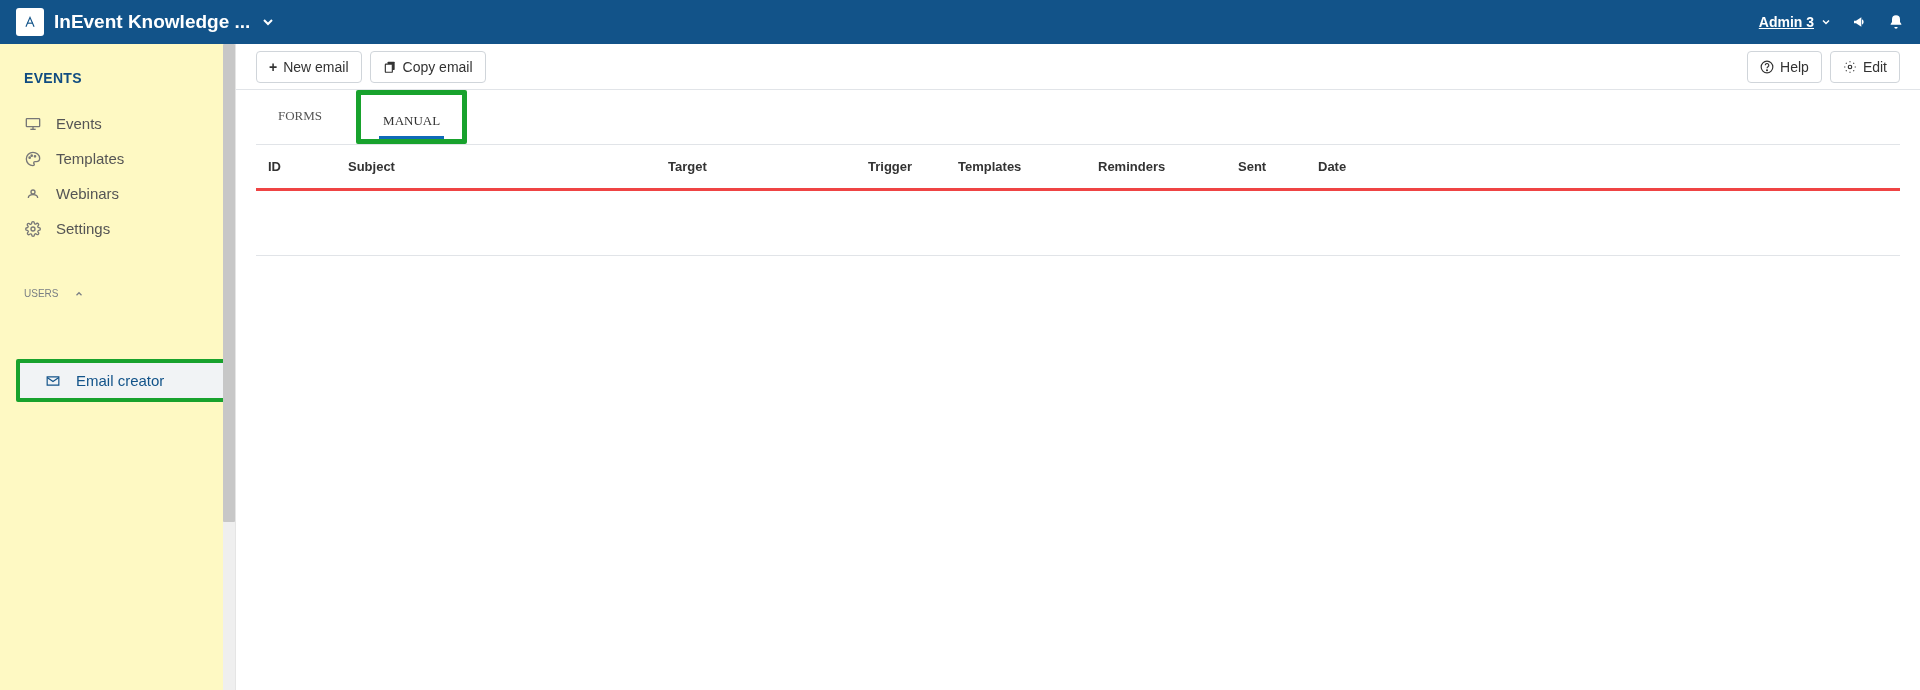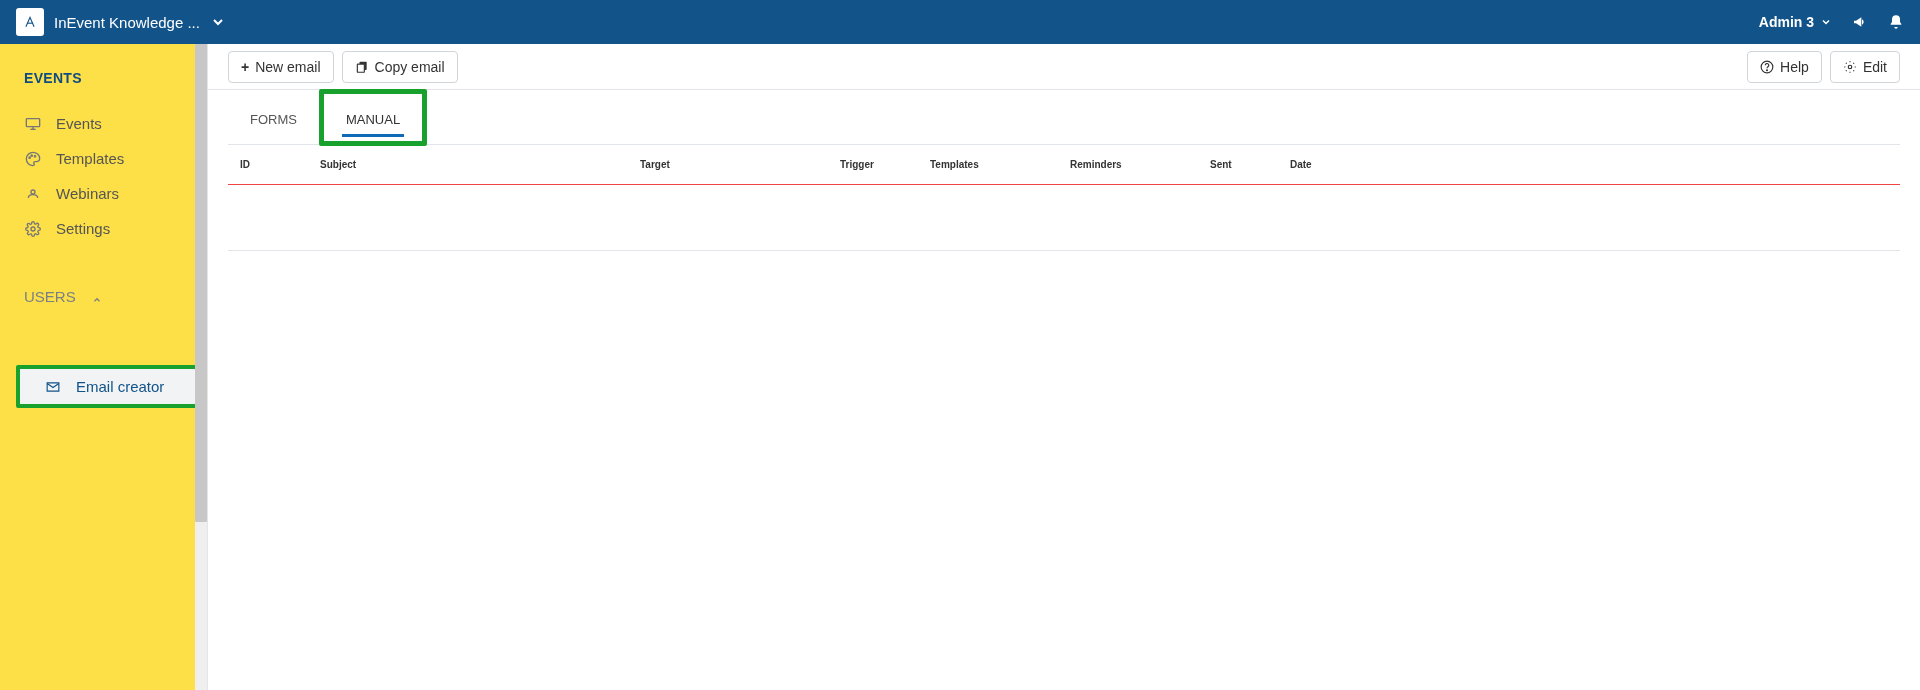--- a/index.html
+++ b/index.html
@@ -29,56 +29,57 @@
     height: 28px;
     background: #fff;
     border-radius: 3px;
     display: flex;
     align-items: center;
     justify-content: center;
     color: #125389;
     font-size: 14px;
   }
   .brand-title {
-    font-size: 15px;
-    font-weight: 400;
+    font-size: 19px;
+    font-weight: 700;
   }
   .topbar-right {
     display: flex;
     align-items: center;
     gap: 20px;
   }
   .chev-down {
     display: inline-block;
   }
   .user-drop {
     display: flex;
     align-items: center;
     gap: 6px;
     font-size: 14px;
     font-weight: 600;
+    text-decoration: underline;
   }
   .top-icon {
     width: 16px;
     height: 16px;
     display: inline-flex;
     align-items: center;
     justify-content: center;
   }
 
   
   .layout {
     display: flex;
     height: calc(690px - 44px);
   }
 
   
   .sidebar {
-    width: 208px;
-    background: #fde047;
+    width: 236px;
+    background: #fef9c3;
     border-right: 1px solid #e5e5e5;
     overflow-y: auto;
     position: relative;
   }
   .sidebar-scroll-track {
     position: absolute;
     top: 0; right: 0;
     width: 12px;
     height: 100%;
     background: #efefef;
@@ -138,21 +139,21 @@
   .highlight-box-nav {
     border: 4px solid #18a22d;
     margin: 0 2px 0 16px;
     border-radius: 2px;
   }
   .section-spacer {
     height: 36px;
   }
   .section-collapse-header {
     padding: 6px 24px 10px 24px;
-    font-size: 15px;
+    font-size: 10px;
     font-weight: 400;
     color: #7a7f85;
     display: flex;
     align-items: flex-end;
     gap: 16px;
     cursor: pointer;
   }
   .chev-small {
     font-size: 10px;
   }
@@ -194,23 +195,23 @@
     font-size: 14px;
     font-weight: bold;
   }
 
   .content-area {
     padding: 0 20px;
   }
   .tabs {
     height: 55px;
     display: flex;
-    align-items: center;
     border-bottom: 1px solid #e1e4e8;
-    gap: 0;
+    gap: 12px;
+    font-family: Liberation Serif, serif;
   }
   .tab {
     padding: 18px 22px 14px 22px;
     font-size: 13px;
     color: #555;
     cursor: pointer;
     position: relative;
     font-weight: 500;
   }
   .tab.active {
@@ -229,25 +230,25 @@
     border: 5px solid #18a22d;
     border-radius: 2px;
   }
 
   .table {
     width: 100%;
     border-collapse: collapse;
   }
   .table thead th {
     text-align: left;
-    font-size: 10px;
+    font-size: 13px;
     font-weight: 700;
     color: #333;
     padding: 14px 12px;
-    border-bottom: 1px solid #ef4444;
+    border-bottom: 3px solid #ef4444;
   }
   .empty-row td {
     border-bottom: 1px solid #e1e4e8;
     height: 66px;
   }
   svg { display: block; }
 </style>
 </head>
 <body>
 

